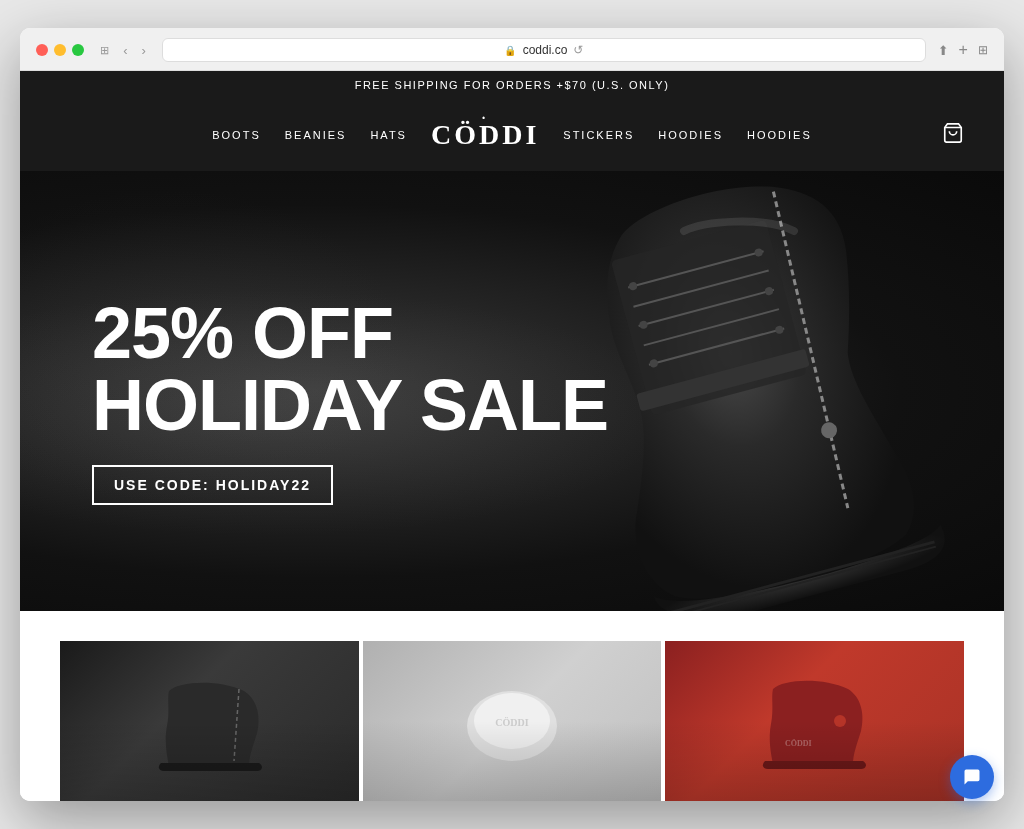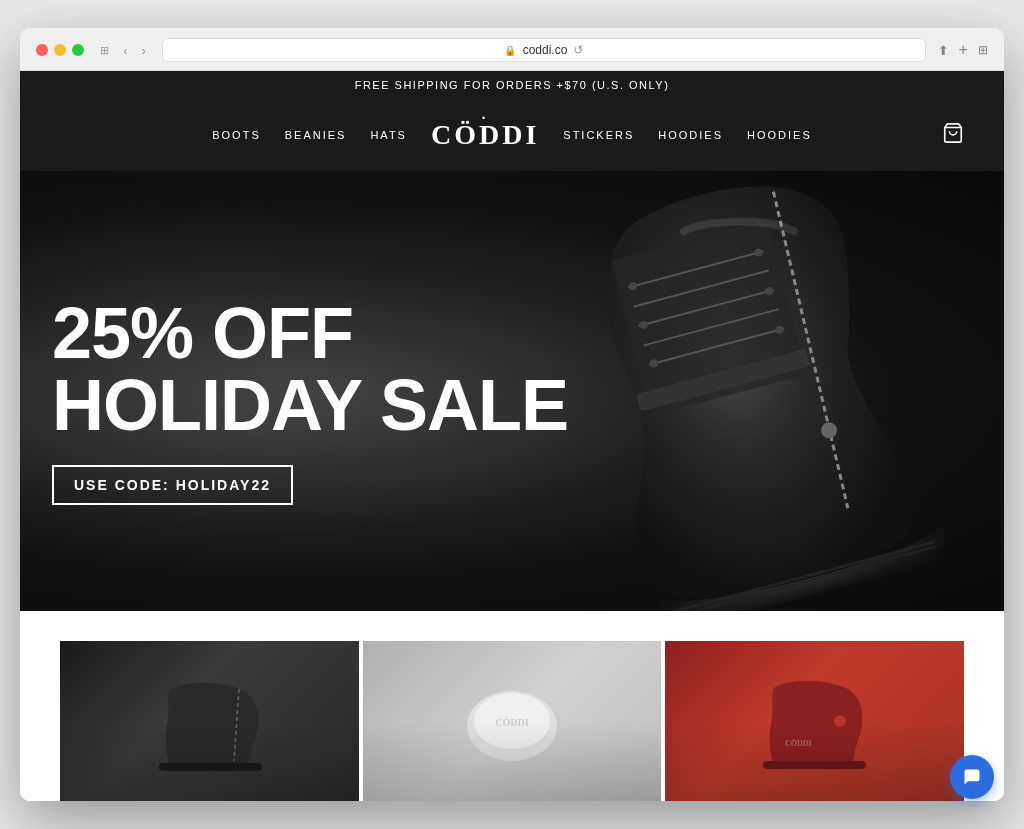--- a/index.html
+++ b/index.html
@@ -160,21 +160,21 @@
       position: absolute;
       inset: 0;
       background: 
         radial-gradient(ellipse 60% 40% at 25% 55%, rgba(120,120,120,0.15) 0%, transparent 70%),
         radial-gradient(ellipse 40% 60% at 15% 40%, rgba(80,80,80,0.12) 0%, transparent 60%);
     }
 
     .hero-content {
       position: relative;
       z-index: 2;
-      padding: 0 32px;
+      padding: 0 72px;
       padding-bottom: 20px;
       margin-top: 40px;
     }
 
     .hero-percent {
       font-size: 72px;
       font-weight: 900;
       color: #fff;
       line-height: 1;
       letter-spacing: -1px;

